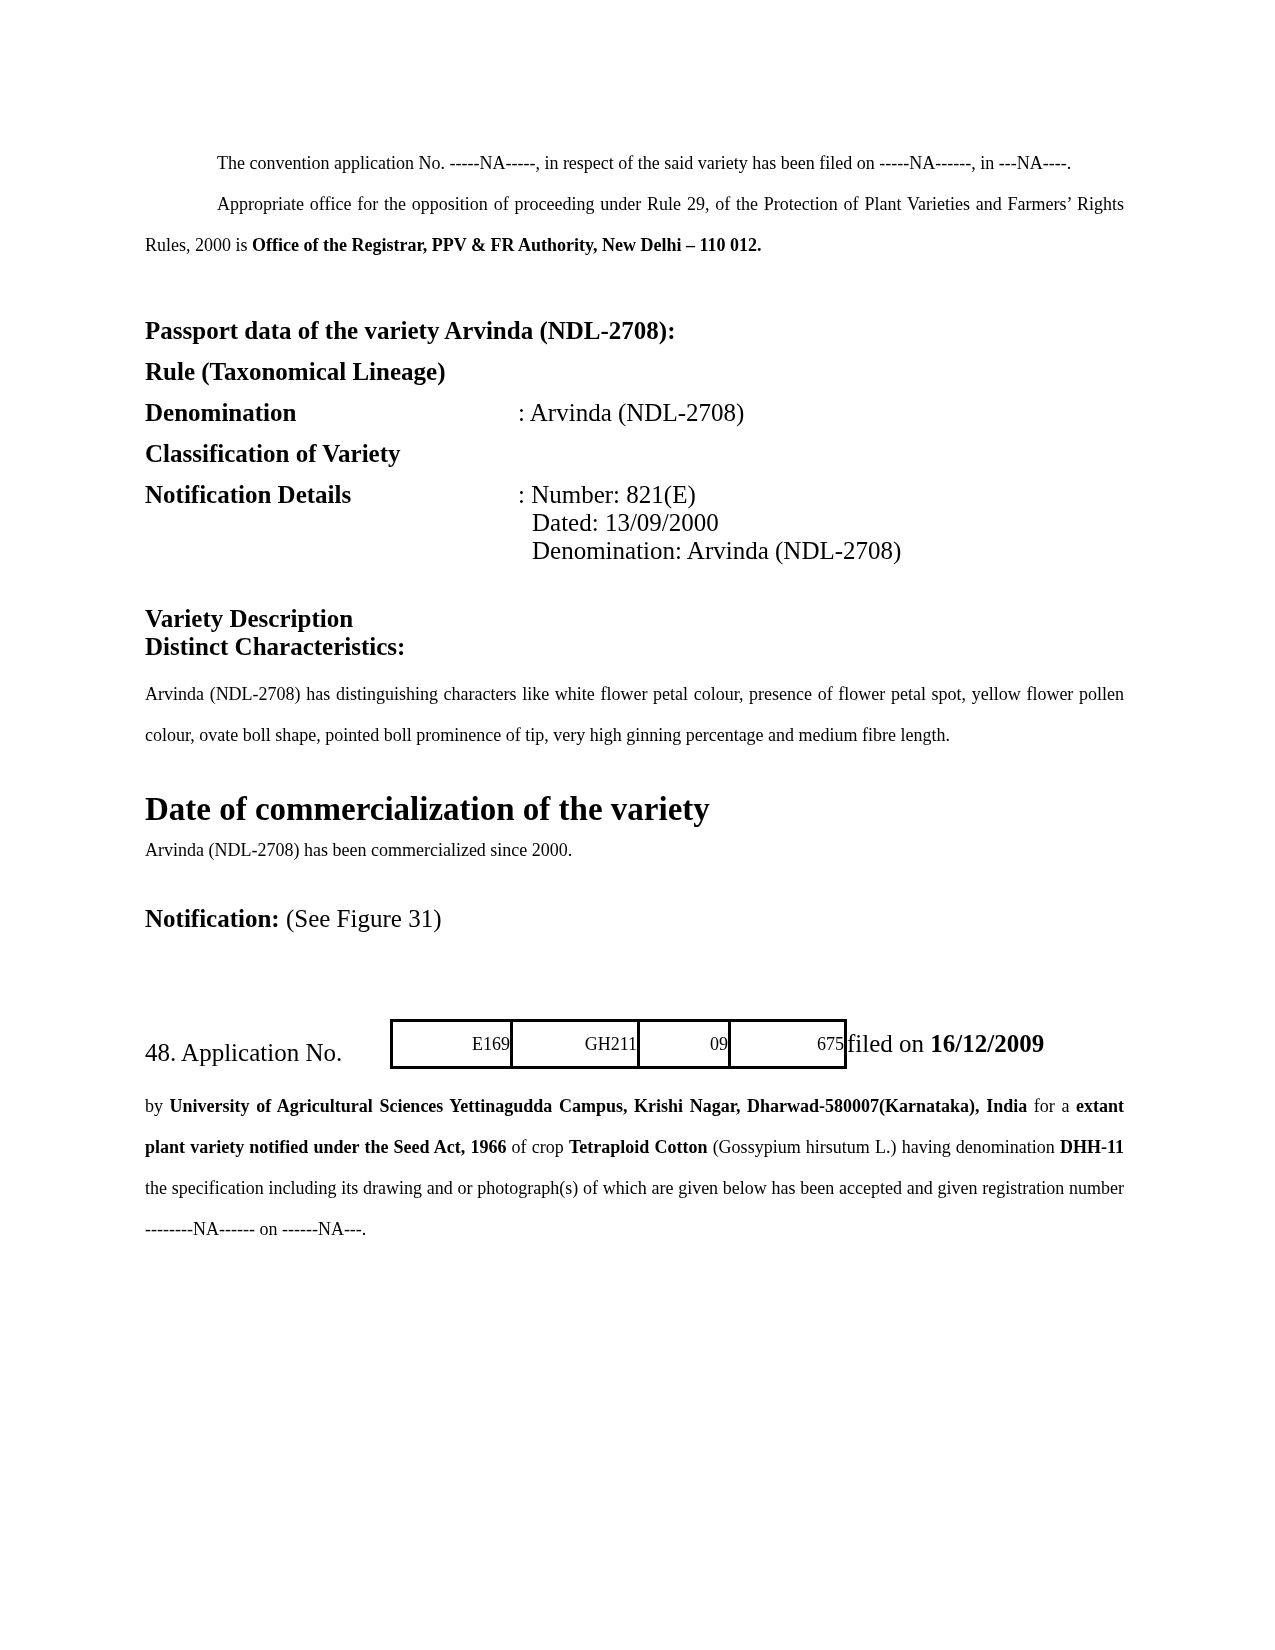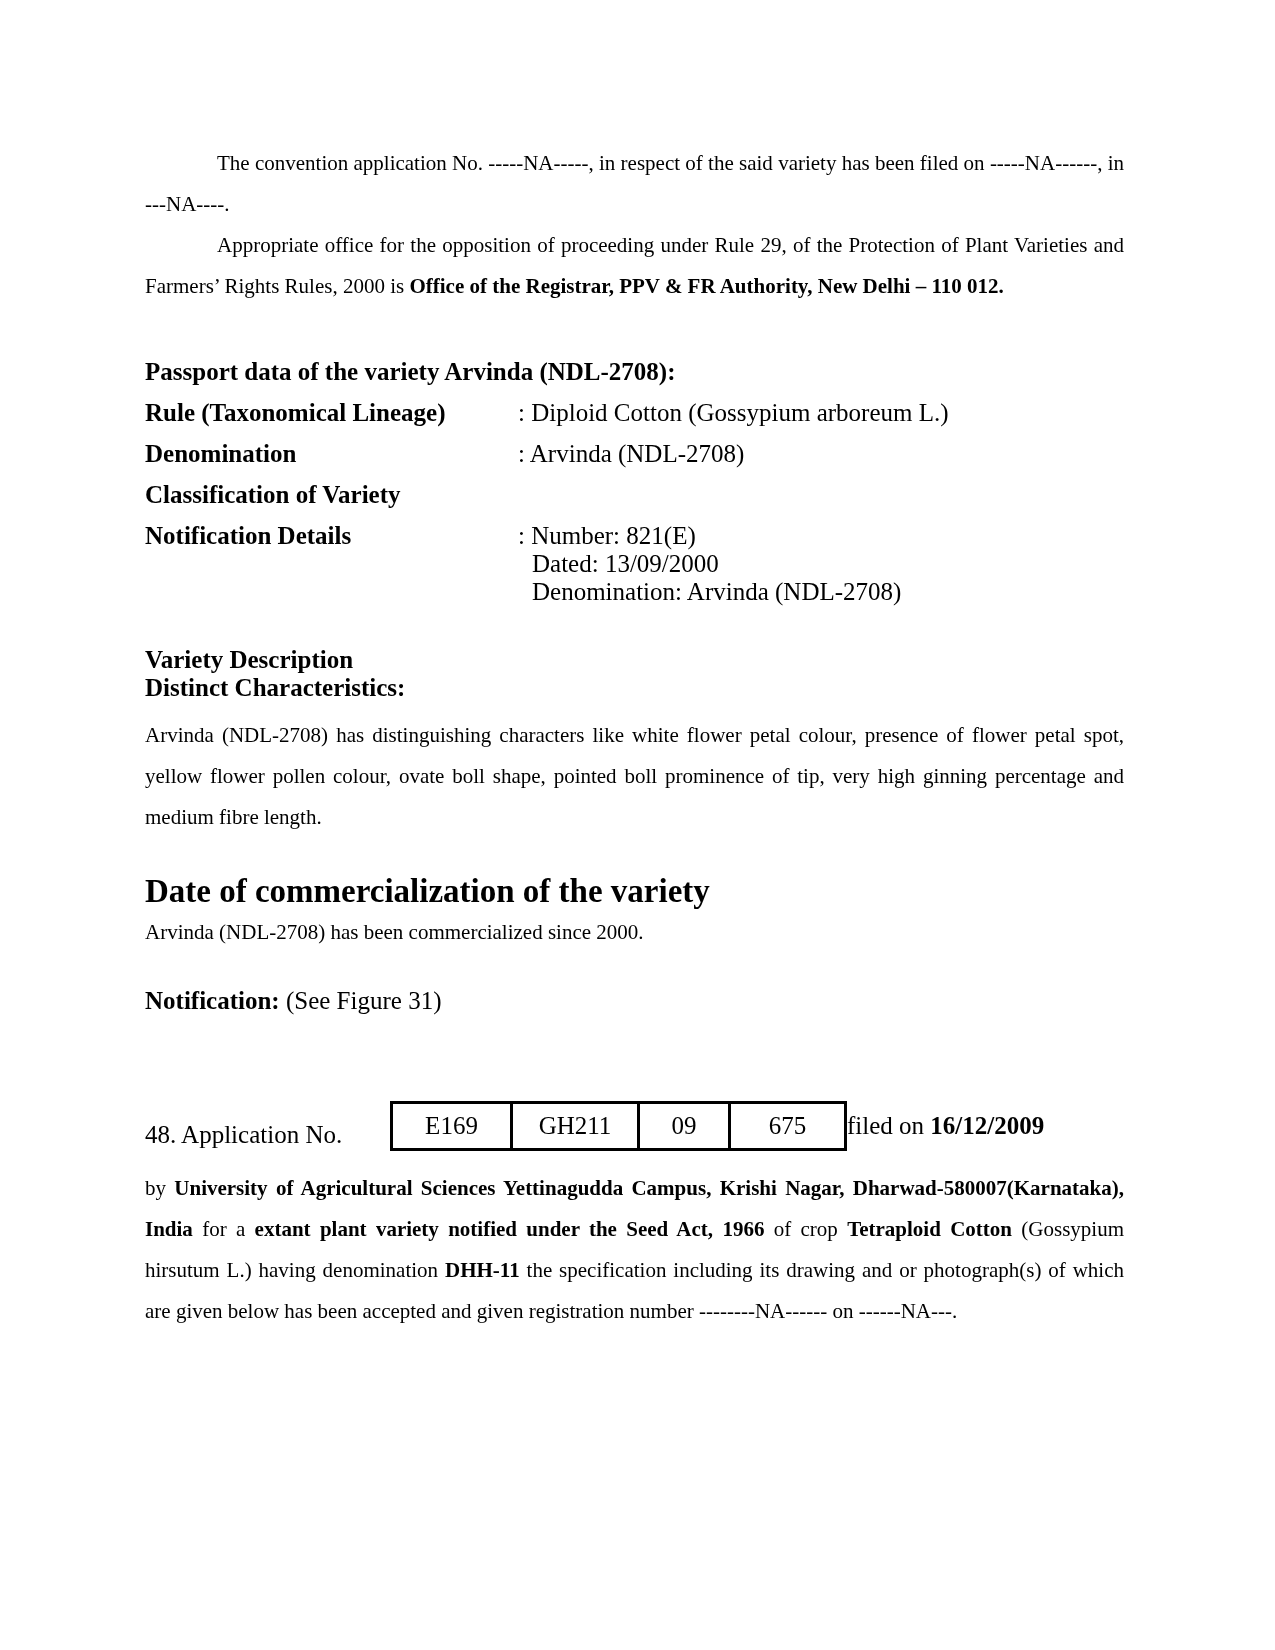--- a/index.html
+++ b/index.html
@@ -12,21 +12,21 @@
     width: 1275px;
     height: 1650px;
     background: #ffffff;
     color: #000000;
     font-family: "Liberation Serif", serif;
     box-sizing: border-box;
     padding: 143px 151px 0 145px;
     overflow: hidden;
   }
   .body-para {
-    font-size: 21px;
+    font-size: 18px;
     line-height: 41px;
     text-align: justify;
     margin: 0;
   }
   .first-indent { text-indent: 72px; }
   .bold { font-weight: bold; }
 
   .pp-heading {
     font-size: 25px;
     font-weight: bold;
@@ -86,23 +86,23 @@
     align-self: flex-end;
     padding-bottom: 2px;
   }
   .app-table {
     border-collapse: collapse;
     flex: 0 0 auto;
   }
   .app-table td {
     border: 3px solid #000000;
     height: 44px;
-    text-align: center;
+    text-align: right;
     vertical-align: middle;
-    font-size: 25px;
+    font-size: 18px;
     padding: 0;
   }
   .cell-w1 { width: 117px; }
   .cell-w2 { width: 124px; }
   .cell-w3 { width: 88px; }
   .cell-w4 { width: 113px; }
   .app-filed {
     font-size: 25px;
     white-space: nowrap;
   }
@@ -115,21 +115,20 @@
 
   <p class="body-para first-indent"><span>The convention application No. -----NA-----, in respect of the said variety has been filed on -----NA------, in ---NA----.</span></p>
 
   <p class="body-para first-indent"><span>Appropriate office for the opposition of proceeding under Rule 29, of the Protection of Plant Varieties and Farmers’ Rights Rules, 2000 is </span><span style="font-weight: bold;">Office of the Registrar, PPV &amp; FR Authority, New Delhi – 110 012.</span></p>
 
   <div class="pp-heading">Passport data of the variety Arvinda (NDL-2708):</div>
 
   <div class="pp-rows">
     <div class="pp-row">
       <div class="pp-label">Rule (Taxonomical Lineage)</div>
-      <div class="pp-value">: Diploid Cotton (Gossypium arboreum L.)</div>
     </div>
     <div class="pp-row">
       <div class="pp-label">Denomination</div>
       <div class="pp-value">: Arvinda (NDL-2708)</div>
     </div>
     <div class="pp-row">
       <div class="pp-label">Classification of Variety</div>
     </div>
     <div class="pp-row">
       <div class="pp-label">Notification Details</div>

